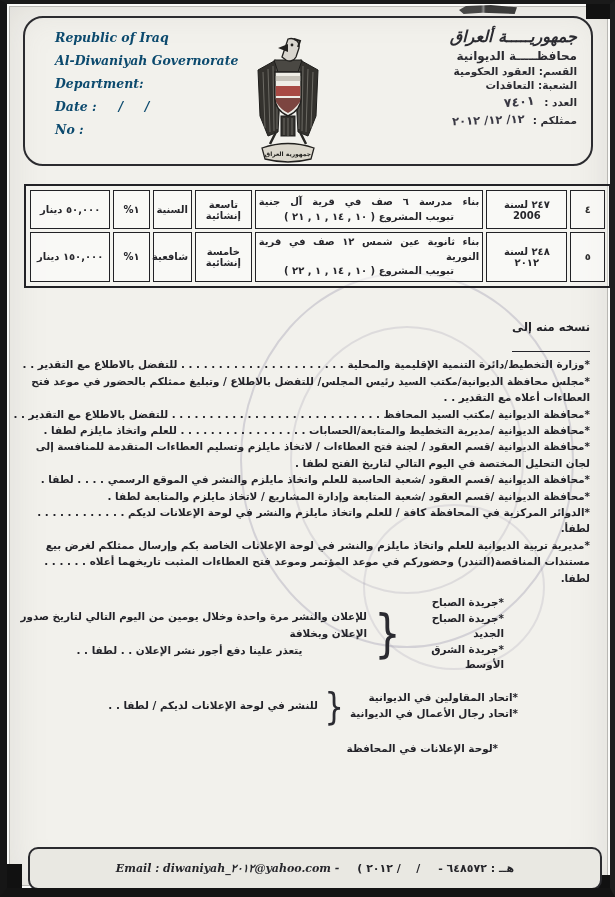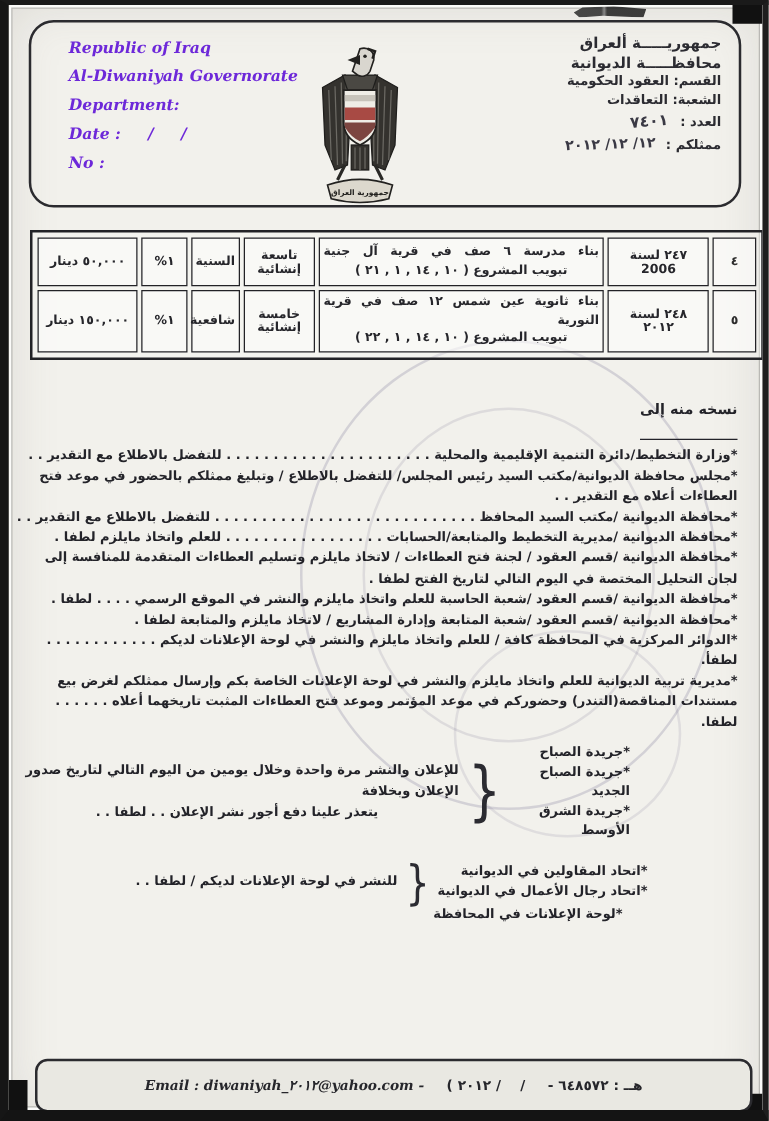--- a/index.html
+++ b/index.html
@@ -17,24 +17,24 @@
   .corner.bl{left:0;bottom:0;width:15px;height:24px;}
   .corner.br{right:0;bottom:0;width:28px;height:13px;}
   .smudge{position:absolute;left:452px;top:1px;width:58px;height:9px;
     background:linear-gradient(90deg,#2a2a2a 0 38%,#777 42%,#1d1d1d 46% 100%);
     clip-path:polygon(0 55%,12% 10%,55% 0,100% 25%,96% 100%,40% 85%,8% 100%);opacity:.85;}
   
   .head-box{position:absolute;left:16px;top:12px;width:566px;height:146px;
     border:2px solid #2b2b2f;border-radius:20px;background:transparent;}
   .eng{position:absolute;left:30px;top:12px;display:flex;flex-direction:column;gap:8px;
     font-family:"DejaVu Serif",serif;font-style:italic;font-weight:700;
-    font-size:12.5px;color:#6d28d9;white-space:pre;}
+    font-size:12.5px;color:#0c4a6e;white-space:pre;}
   .arab{position:absolute;right:14px;top:8px;direction:rtl;text-align:right;
     font-weight:700;color:#2b2b31;line-height:1.35;}
-  .arab .l1{font-size:12px;}
+  .arab .l1{font-size:16px;font-style:italic;}
   .arab .l2{font-size:12px;}
   .arab .l3,.arab .l4{font-size:10.5px;}
   .arab .numline,.arab .dateline{font-size:10.5px;margin-top:2px;}
   .hand{display:inline-block;font-size:12.5px;transform:rotate(-5deg);color:#3a3944;
     margin-right:10px;letter-spacing:1px;}
   .hand2{display:inline-block;font-size:11.5px;transform:rotate(-2deg);color:#3a3944;
     margin-right:4px;}
   .emblem{position:absolute;left:223px;top:18px;}
   
   .tbl-wrap{position:absolute;left:17px;top:180px;width:581px;border:2px solid #222226;
@@ -54,21 +54,21 @@
   .copy-line{margin:0;}
   .grp{display:flex;direction:rtl;align-items:center;margin-top:9px;}
   .grp .names{display:flex;flex-direction:column;line-height:15.5px;}
   .brace{font-weight:400;color:#2b2b31;line-height:.9;margin:0 4px;transform:scaleX(.8);}
   .brace.b3{font-size:52px;}
   .brace.b2{font-size:38px;}
   .grp .note{line-height:17px;}
   .np{margin-right:86px;}
   .np .note .n2{text-align:center;}
   .un{margin-right:72px;margin-top:16px;}
-  .board-line{margin-right:92px;}
+  .board-line{margin-top:17px;margin-right:92px;}
   
   .ring{position:absolute;border-radius:50%;pointer-events:none;}
   .r1{left:233px;top:268px;width:330px;height:372px;border:2px solid rgba(125,120,152,.26);}
   .r2{left:283px;top:322px;width:230px;height:264px;border:2px solid rgba(125,120,152,.18);}
   .r3{left:356px;top:500px;width:178px;height:162px;border:2px solid rgba(125,120,152,.16);}
   
   .foot-box{position:absolute;left:21px;top:843px;width:570px;height:39px;
     border:2px solid #2b2b2f;border-radius:10px;background:#e9e8e2;
     display:flex;align-items:center;justify-content:center;gap:18px;
     font-weight:700;font-size:11px;color:#26262b;}

